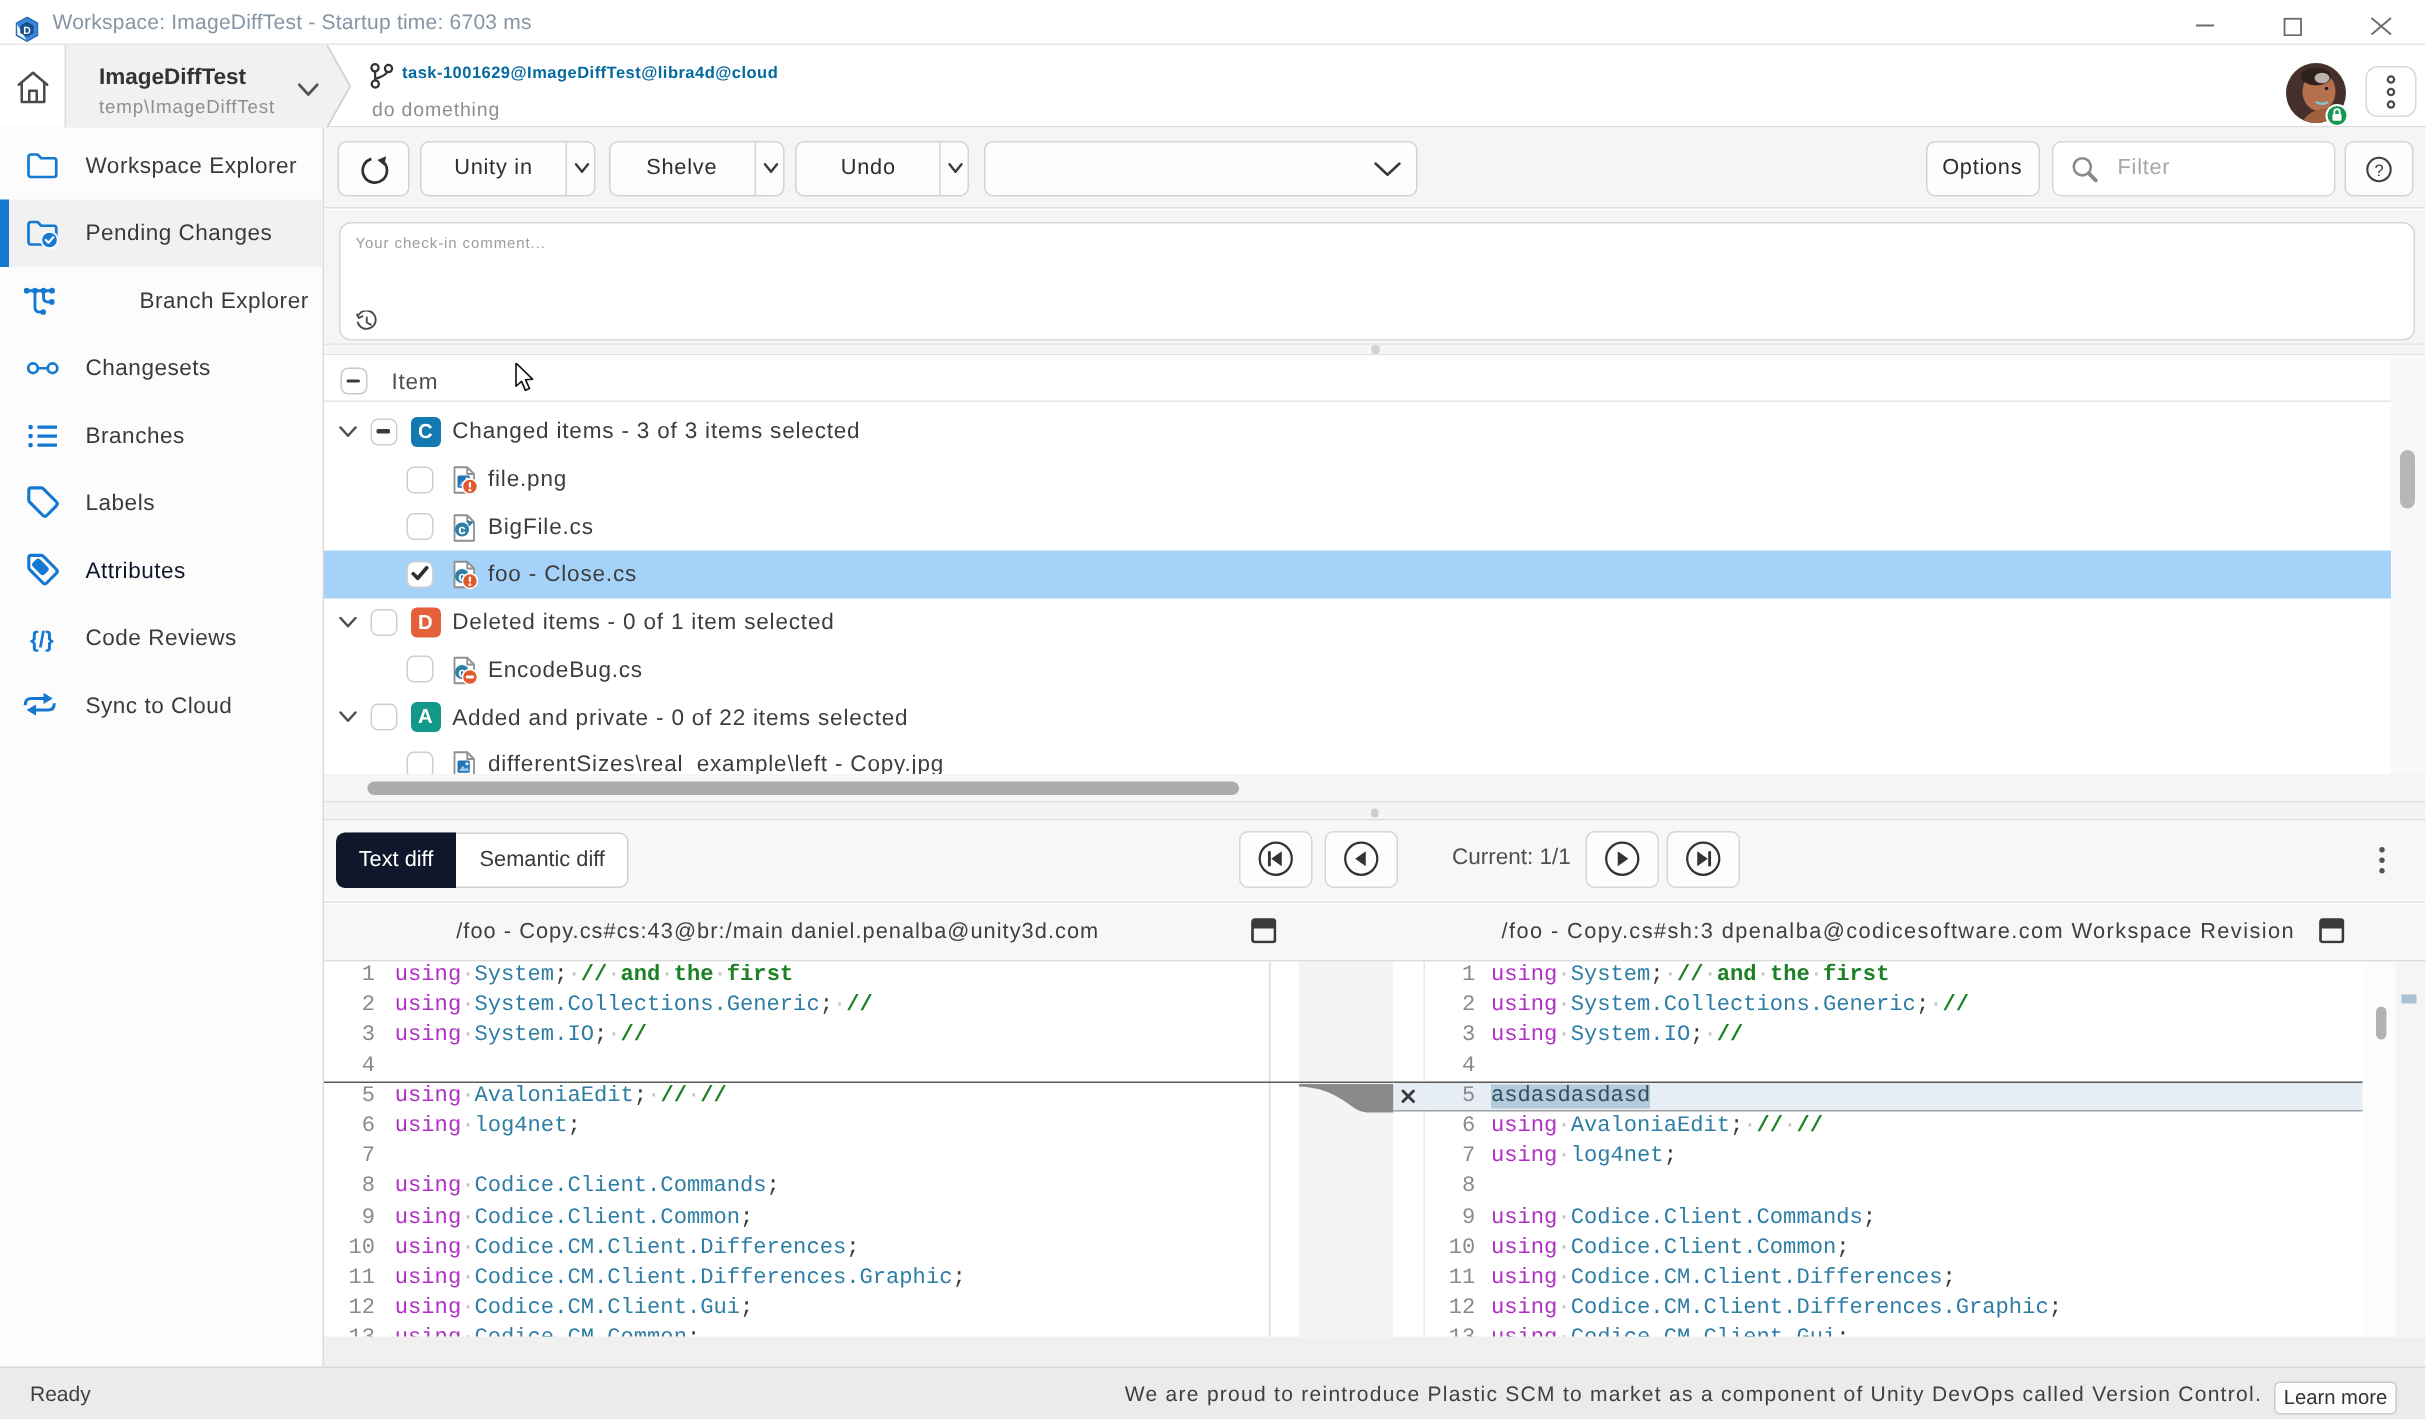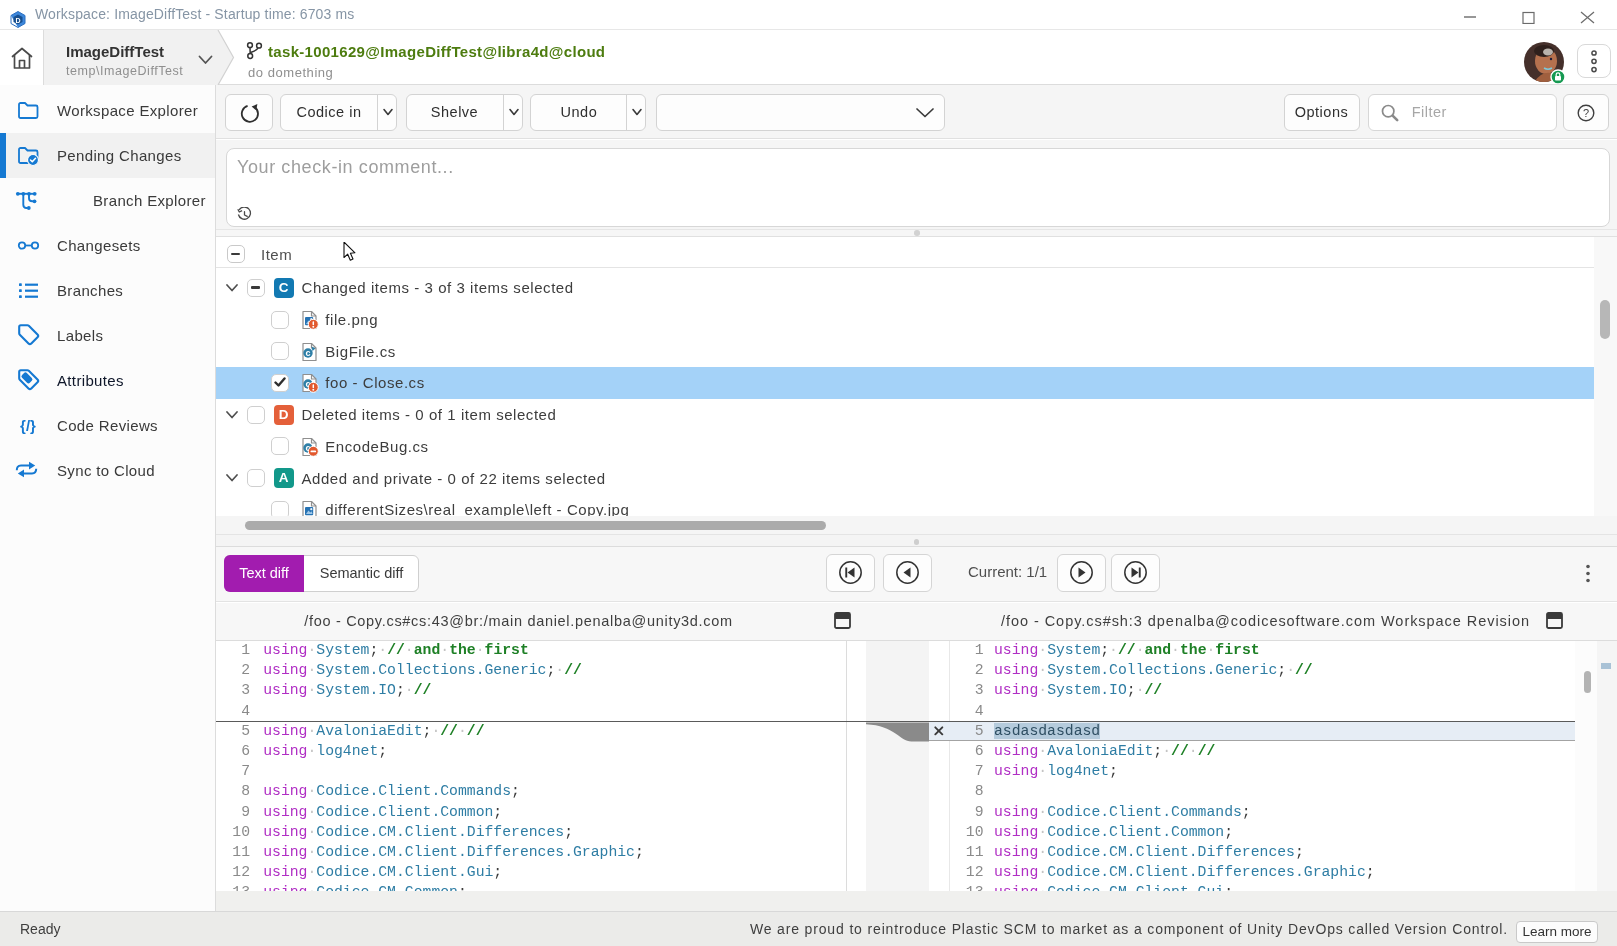--- a/index.html
+++ b/index.html
@@ -54,21 +54,21 @@
     <polyline points="1.5,1.5 7.5,8 13.5,1.5" fill="none" stroke="#555" stroke-width="1.8" stroke-linecap="round" stroke-linejoin="round"></polyline>
   </svg>
 
   <svg class="ic" style="left:245px;top:11px;" width="19" height="19" viewBox="0 0 19 19">
     <circle cx="5" cy="4.2" r="2.4" fill="none" stroke="#333" stroke-width="1.5"></circle>
     <circle cx="14" cy="4.7" r="2.4" fill="none" stroke="#333" stroke-width="1.5"></circle>
     <circle cx="5.2" cy="15" r="2.4" fill="none" stroke="#333" stroke-width="1.5"></circle>
     <line x1="5" y1="6.7" x2="5.2" y2="12.5" stroke="#333" stroke-width="1.5"></line>
     <path d="M5.3 11.5 C 8.5 10.5 11.5 9.8 13 7.2" fill="none" stroke="#333" stroke-width="1.5"></path>
   </svg>
-  <div class="abs" style="left:268px;top:13px;font-size:15px;font-weight:bold;letter-spacing:0.32px;color:#4d7c0f;">task-1001629@ImageDiffTest@libra4d@cloud</div>
+  <div class="abs" style="left:268px;top:13px;font-size:11px;font-weight:bold;letter-spacing:0.32px;color:#0369a1;">task-1001629@ImageDiffTest@libra4d@cloud</div>
   <div class="abs" style="left:248px;top:34.5px;font-size:13px;letter-spacing:0.55px;color:#8f8f8f;">do domething</div>
 
   <svg class="ic" style="left:1524px;top:12px;" width="42" height="42" viewBox="0 0 42 42">
     <defs>
         <clipPath id="av">
           <circle cx="20" cy="20" r="20"></circle>
         </clipPath>
       </defs>
     <g clip-path="url(#av)">
       <rect x="0" y="0" width="40" height="40" fill="#45302b"></rect>
@@ -171,21 +171,21 @@
 .btn .lbl { position:absolute; left:0; top:0; height:35px; line-height:34px; width:100%; text-align:center; }
 </style>
 
 <div class="btn" style="left:224.8px;width:48.7px;"></div>
 <svg class="ic" style="left:238px;top:101px;" width="24" height="24" viewBox="0 0 24 24">
   <path d="M 9.6 4.9 A 8.1 8.1 0 1 0 16.9 6.3" fill="none" stroke="#2f2f2f" stroke-width="1.8"></path>
   <polygon points="13.6,5.6 19.4,3.1 18.2,9.3" fill="#2f2f2f"></polygon>
 </svg>
 
 <div class="btn" style="left:280px;width:117px;">
-  <div class="lbl" style="width:96px;">Codice in</div>
+  <div class="lbl" style="width:96px;">Unity in</div>
   <div class="abs" style="left:96px;top:0;width:0;height:35px;border-left:1px solid #d3d3d3;"></div>
   <svg class="ic" style="left:101px;top:13px;" width="12" height="9" viewBox="0 0 12 9">
       <polyline points="2,1.5 6,6.5 10,1.5" fill="none" stroke="#3a3a3a" stroke-width="1.6" stroke-linecap="round" stroke-linejoin="round"></polyline>
     </svg>
 </div>
 
 <div class="btn" style="left:405.5px;width:117px;">
   <div class="lbl" style="width:96px;">Shelve</div>
   <div class="abs" style="left:96px;top:0;width:0;height:35px;border-left:1px solid #d3d3d3;"></div>
   <svg class="ic" style="left:101px;top:13px;" width="12" height="9" viewBox="0 0 12 9">
@@ -219,21 +219,21 @@
   <div class="abs" style="left:43px;top:0;height:35px;line-height:34px;font-size:14.5px;color:#a7a7a7;">Filter</div>
 </div>
 
 <div class="btn" style="left:1563.2px;width:45.4px;"></div>
 <svg class="ic" style="left:1577px;top:103.5px;" width="18" height="18" viewBox="0 0 18 18">
   <circle cx="9" cy="9" r="7.8" fill="none" stroke="#3f3f3f" stroke-width="1.4"></circle>
   <text x="9" y="13" font-size="11" fill="#3f3f3f" text-anchor="middle" font-family="Liberation Sans">?</text>
 </svg>
 
 <div class="abs" style="left:226px;top:148px;width:1384px;height:79px;background:#fff;border:1px solid #d7d7d7;border-radius:8px;"></div>
-<div class="abs" style="left:237px;top:157px;font-size:18px;letter-spacing:0.6px;color:#9e9e9e;">Your check-in comment...</div>
+<div class="abs" style="left:237px;top:157px;font-size:10px;letter-spacing:0.6px;color:#9e9e9e;">Your check-in comment...</div>
 <svg class="ic" style="left:237px;top:207px;" width="15" height="15" viewBox="0 0 15 15">
   <path d="M 2.1 3.0 A 6.1 6.1 0 1 1 1.4 7.5" fill="none" stroke="#4a4a4a" stroke-width="1.3"></path>
   <polyline points="0.8,2.2 2.3,5.0 5.1,3.6" fill="none" stroke="#4a4a4a" stroke-width="1.3" stroke-linejoin="round"></polyline>
   <polyline points="7.5,4.7 7.5,8.0 10.2,9.4" fill="none" stroke="#4a4a4a" stroke-width="1.3" stroke-linecap="round" stroke-linejoin="round"></polyline>
 </svg>
 <div class="abs" style="left:914px;top:230px;width:5.5px;height:5.5px;border-radius:50%;background:#d2d2d2;"></div>
 
 <div class="abs" style="left:216px;top:237px;width:1401px;height:31px;border-bottom:1px solid #e4e4e4;background:#fff;"></div>
 <div class="abs" style="left:227px;top:245px;width:18px;height:18px;border:1.5px solid #c9c9c9;border-radius:5px;background:#fff;">
   <div class="abs" style="left:3px;top:6.5px;width:9px;height:2.6px;background:#3a3a3a;border-radius:1px;"></div>
@@ -338,21 +338,21 @@
     </div>
   </div>
 
 <div class="abs" style="left:1594px;top:237px;width:23px;height:279px;background:#f8f8f8;"></div>
 <div class="abs" style="left:1600px;top:300px;width:10px;height:39px;background:#b7b7b7;border-radius:5px;"></div>
 
 <div class="abs" style="left:245.4px;top:520.5px;width:581px;height:9px;background:#ababab;border-radius:4.5px;"></div>
 <div class="abs" style="left:913.5px;top:539px;width:5.5px;height:5.5px;border-radius:50%;background:#cecece;"></div>
 
 <div class="abs" style="left:224px;top:554.6px;width:195px;height:37px;background:#fff;border:1px solid #cfcfcf;border-radius:6px;"></div>
-<div class="abs" style="left:224px;top:554.6px;width:80px;height:37px;background:#a21caf;border-radius:6px 0 0 6px;color:#fff;font-size:14.5px;text-align:center;line-height:36px;">Text diff</div>
+<div class="abs" style="left:224px;top:554.6px;width:80px;height:37px;background:#0f172a;border-radius:6px 0 0 6px;color:#fff;font-size:14.5px;text-align:center;line-height:36px;">Text diff</div>
 <div class="abs" style="left:304px;top:554.6px;width:115px;height:37px;color:#3a3a3a;font-size:14.5px;text-align:center;line-height:36px;">Semantic diff</div>
 <style>
 .navbtn { position:absolute; top:554px; width:49px; height:37.5px; background:#fdfdfd; border:1px solid #d5d5d5; border-radius:6px; }
 </style>
 <div class="navbtn" style="left:826px;"></div>
 <div class="navbtn" style="left:883px;"></div>
 <div class="navbtn" style="left:1056.5px;"></div>
 <div class="navbtn" style="left:1111px;"></div>
 <svg class="ic" style="left:838px;top:560px;" width="25" height="25" viewBox="0 0 25 25">
   <circle cx="12.5" cy="12.5" r="10.7" fill="none" stroke="#333" stroke-width="1.5"></circle>

